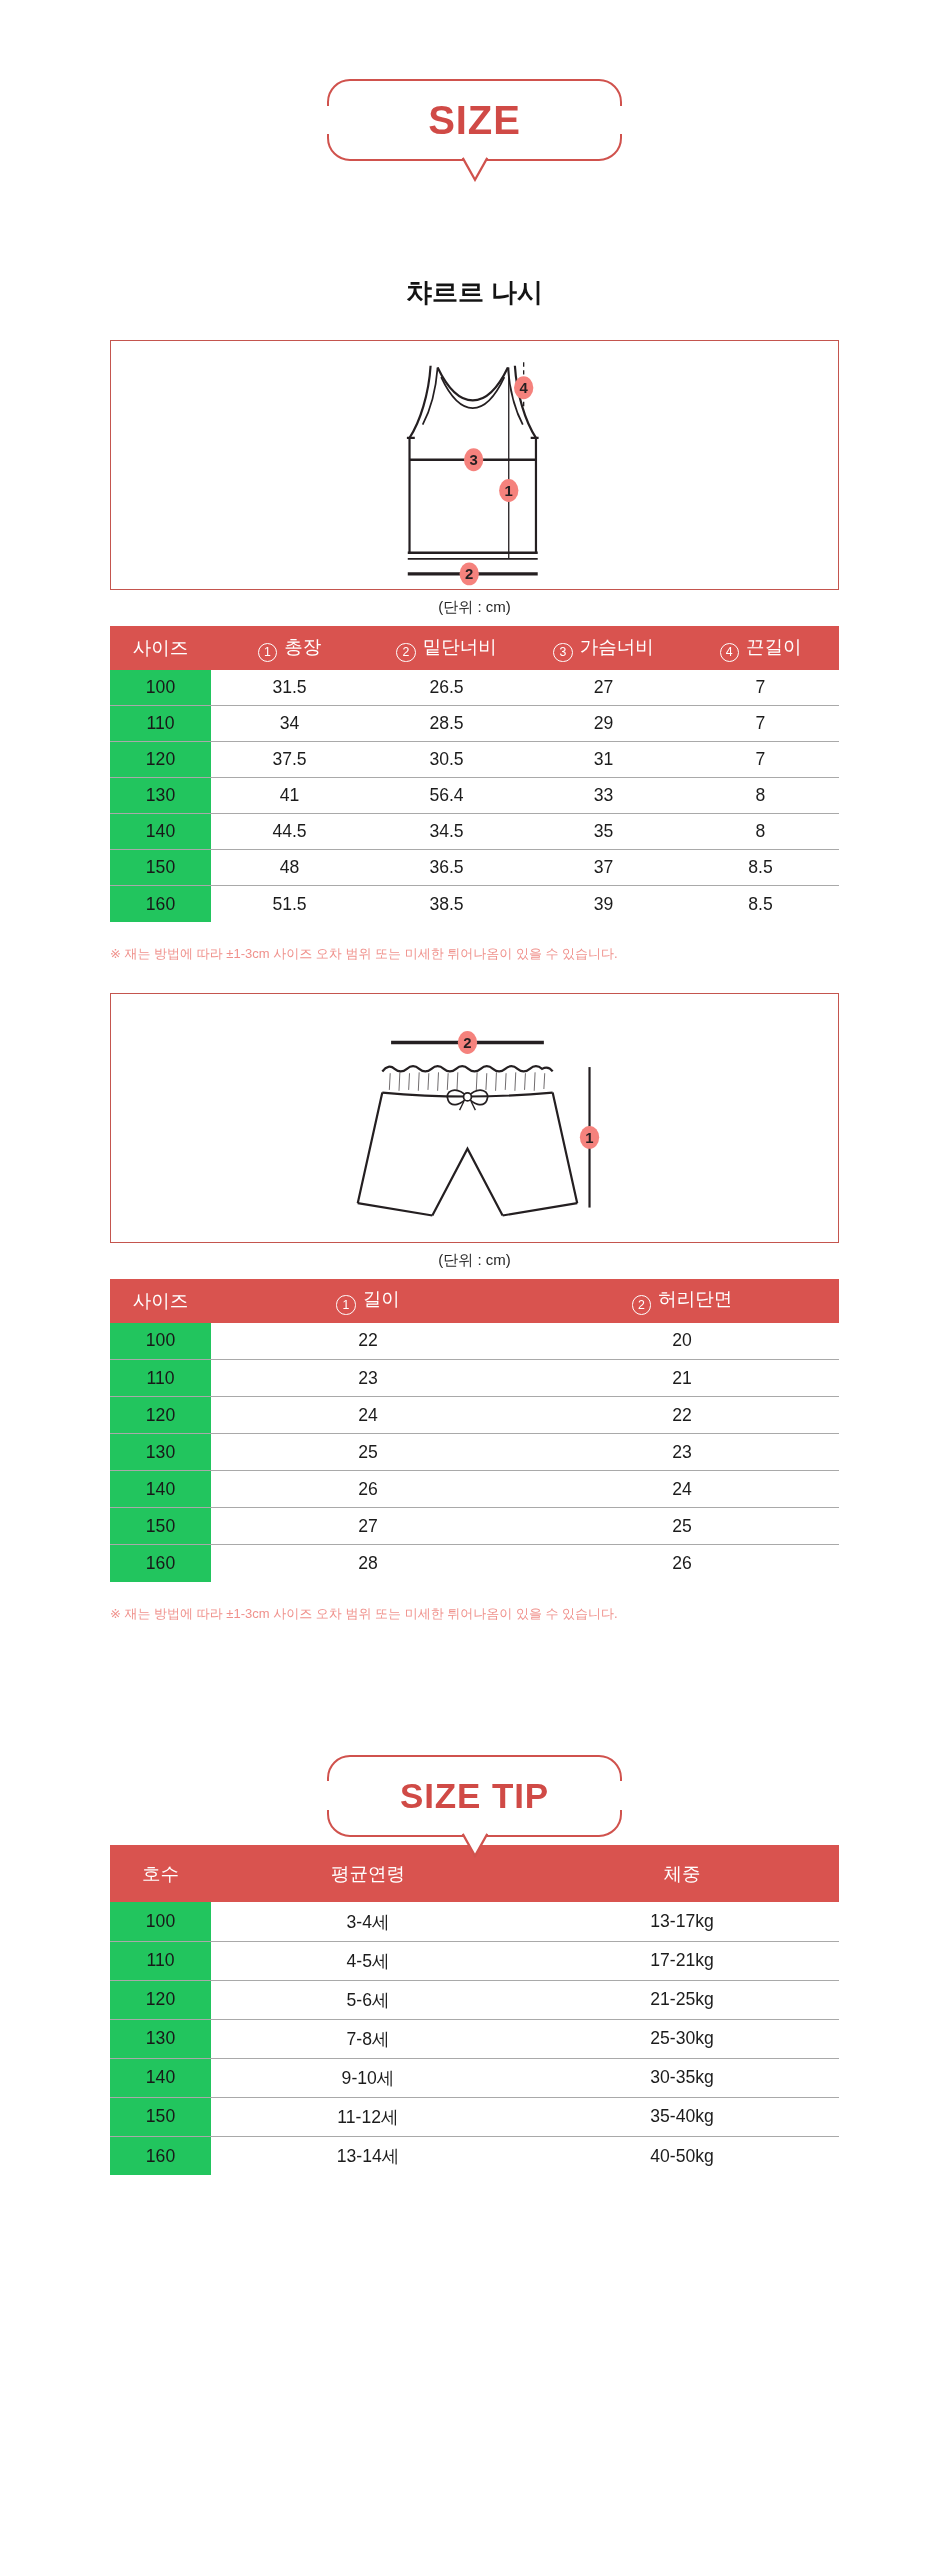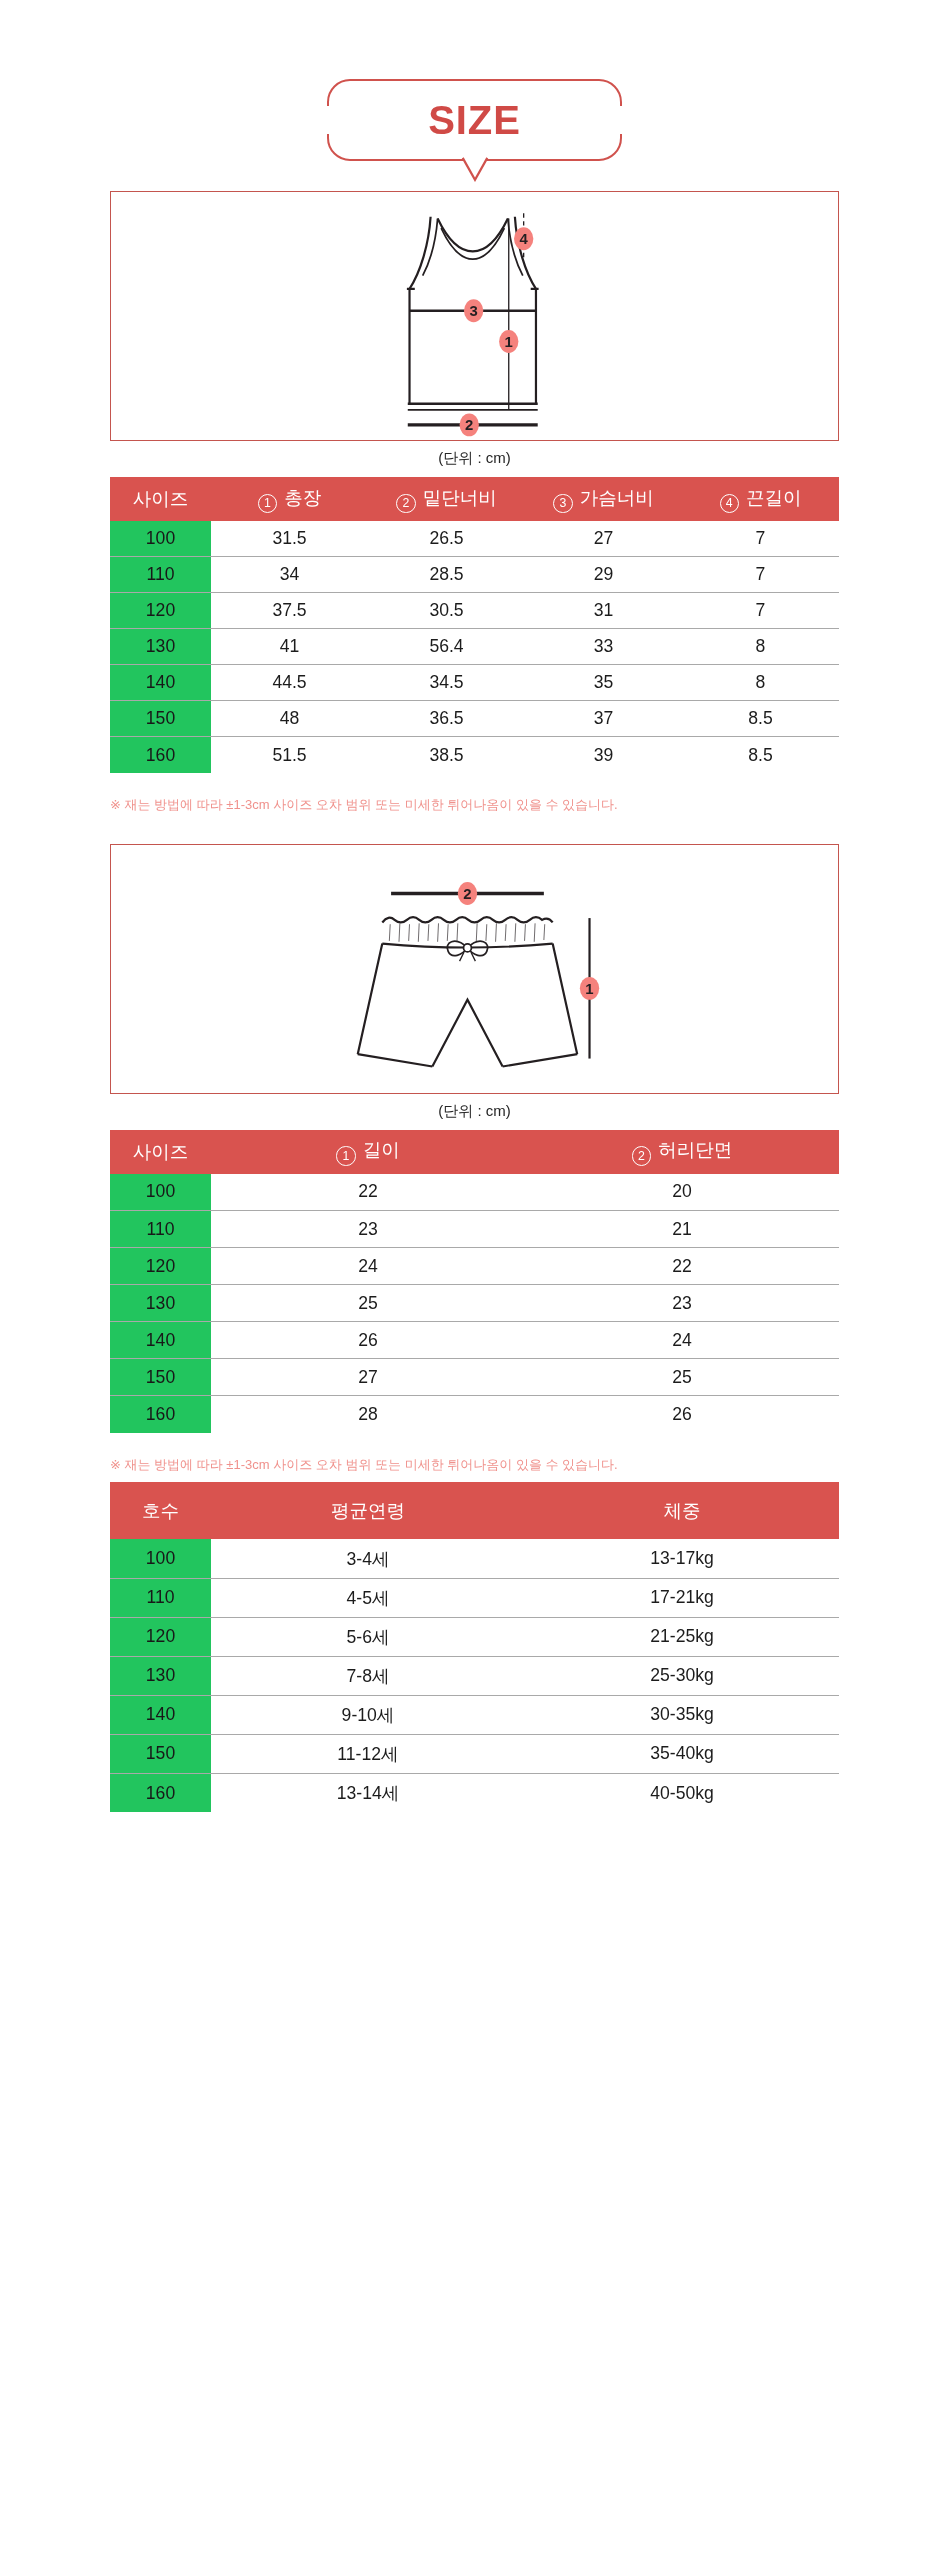--- a/index.html
+++ b/index.html
@@ -80,20 +80,21 @@
     <div class="bubble">
       <span class="gap l"></span>
       <span class="gap r"></span>
       <span class="bubble-label sz">SIZE</span>
       <svg class="tail" viewBox="0 0 34 28">
         <path d="M3,1 L17,26 L31,1" fill="#ffffff" stroke="#d0524d" stroke-width="2.5"></path>
       </svg>
     </div>
   </div>
 
+  <div class="sec-title t1">챠르르 나시</div>
 
   <div class="diagram">
     <svg viewBox="0 0 828 282" preserveAspectRatio="xMidYMid meet">
 
       <path class="art" stroke-width="2.5" d="M364,28 C362,60 352,92 340,110"></path>
       <path class="art" stroke-width="2" d="M372,30 C370,55 364,78 355,95"></path>
       <path class="art" stroke-width="2.5" d="M460,28 C462,60 472,92 484,110"></path>
       <path class="art" stroke-width="2" d="M452,30 C454,55 460,78 469,95"></path>
 
       <path class="art" stroke-width="2.5" d="M372,30 C396,80 428,80 452,30"></path>
@@ -291,20 +292,30 @@
       <tr>
           <td class="size">160</td>
           <td>28</td>
           <td>26</td>
         </tr>
     </tbody>
   </table>
 
   <div class="note">※ 재는 방법에 따라 ±1-3cm 사이즈 오차 범위 또는 미세한 튀어나옴이 있을 수 있습니다.</div>
 
+  <div class="bubble-wrap tip">
+    <div class="bubble">
+      <span class="gap l"></span>
+      <span class="gap r"></span>
+      <span class="bubble-label tipsz">SIZE TIP</span>
+      <svg class="tail" viewBox="0 0 34 28">
+        <path d="M3,1 L17,26 L31,1" fill="#ffffff" stroke="#d0524d" stroke-width="2.5"></path>
+      </svg>
+    </div>
+  </div>
 
   <table class="sizes tip tip-table">
     <colgroup>
         <col class="c-size">
         <col>
         <col>
       </colgroup>
     <thead>
       <tr>
         <th>호수</th>

